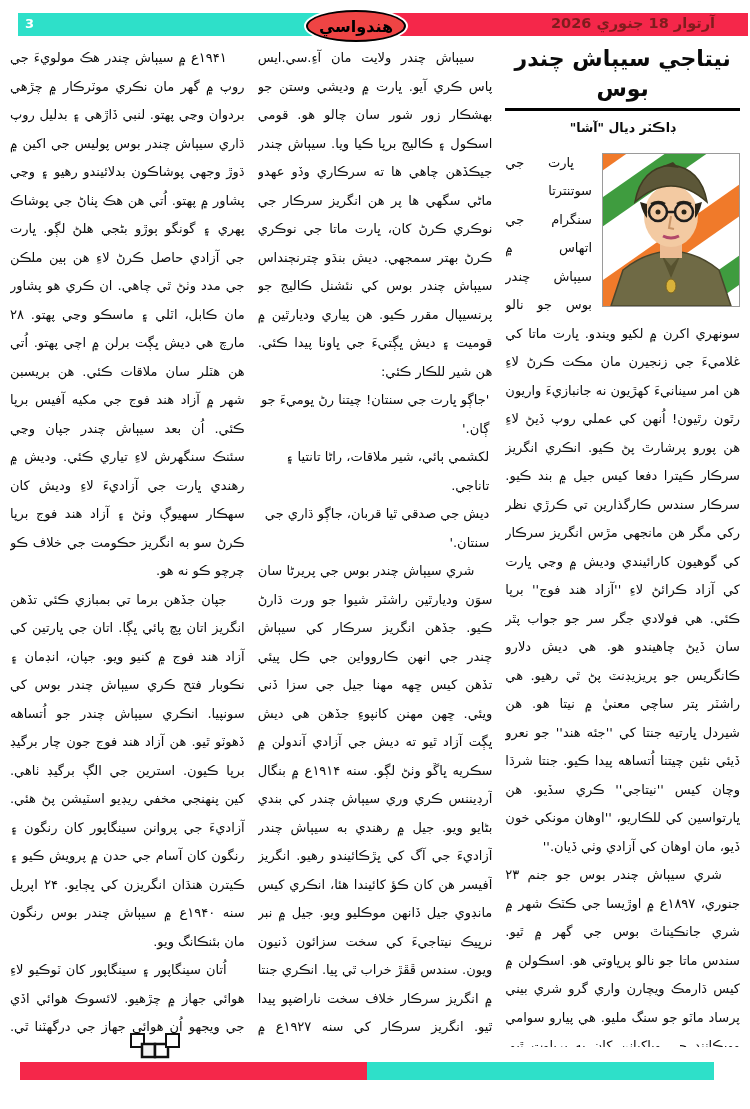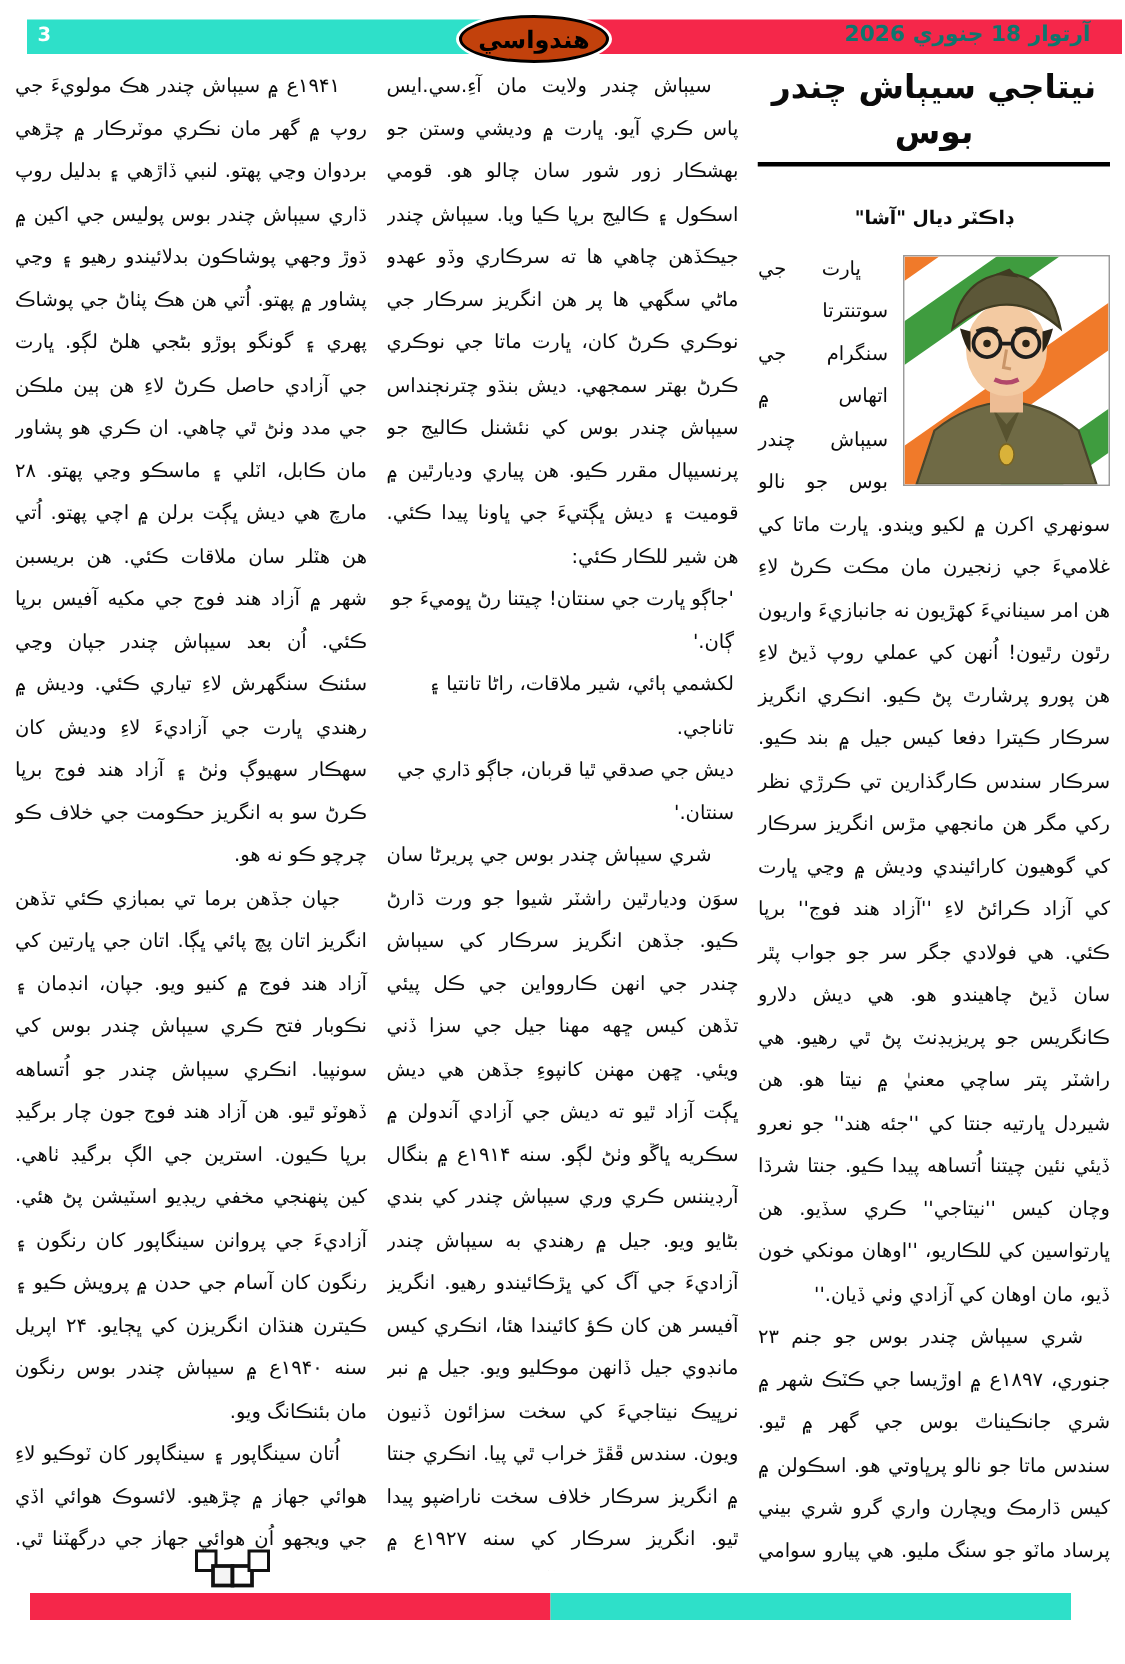--- a/index.html
+++ b/index.html
@@ -5,36 +5,36 @@
   html,body{margin:0;padding:0;}
   body{
     width:750px;height:1109px;position:relative;background:#ffffff;
     font-family:"DejaVu Sans",sans-serif;overflow:hidden;direction:rtl;
   }
   
   .header-bar{position:absolute;top:13px;left:18px;right:2px;height:23px;}
   .header-teal{position:absolute;left:0;top:0;bottom:0;width:345px;background:#2ee0c9;}
   .header-red{position:absolute;left:345px;right:0;top:0;bottom:0;background:#f5274a;}
   .page-num{position:absolute;left:7px;top:3px;color:#ffffff;font-size:13px;font-weight:bold;direction:ltr;}
-  .issue-date{position:absolute;right:21px;top:2px;color:#0f766e;font-weight:bold;font-size:14.5px;white-space:nowrap;}
+  .issue-date{position:absolute;right:33px;top:2px;color:#7f1d1d;font-weight:bold;font-size:14.5px;white-space:nowrap;}
   .masthead{
-    position:absolute;left:288px;top:-3px;width:96px;height:28px;background:#c2410c;
+    position:absolute;left:288px;top:-3px;width:96px;height:28px;background:#ef4444;
     border:2.5px solid #000;border-radius:50%;display:flex;align-items:center;justify-content:center;
     font-weight:bold;font-size:16px;letter-spacing:-.5px;box-shadow:0 0 0 2px #fff;
   }
   
   .columns{
     position:absolute;top:44px;right:10px;left:10px;height:1003px;
     display:flex;gap:13px;direction:rtl;
   }
   .col{flex:1 1 0;overflow:hidden;font-size:13px;line-height:28.5px;text-align:justify;color:#0b0b0b;}
   .para{margin:0;text-indent:18px;font-weight:400;}
   .quote{margin:0;text-align:right;padding-right:3px;font-weight:500;}
   .headline{
-    margin:0 0 20px 0;font-size:22px;line-height:1.35;font-weight:bold;text-align:center;
+    margin:0 0 3px 0;font-size:22px;line-height:1.35;font-weight:bold;text-align:center;
     border-bottom:3px solid #000;padding-bottom:5px;
   }
   .byline{margin:2px 0 6px 0;font-size:12.5px;font-weight:bold;text-align:center;text-indent:0;}
   
   .photo{
     float:right;width:136px;height:152px;margin:4px 0 8px 10px;
     border:1px solid #9a9a9a;background:#fff;overflow:hidden;
   }
   
   .footer-bar{position:absolute;left:20px;bottom:29px;width:694px;height:18px;display:flex;direction:ltr;}

